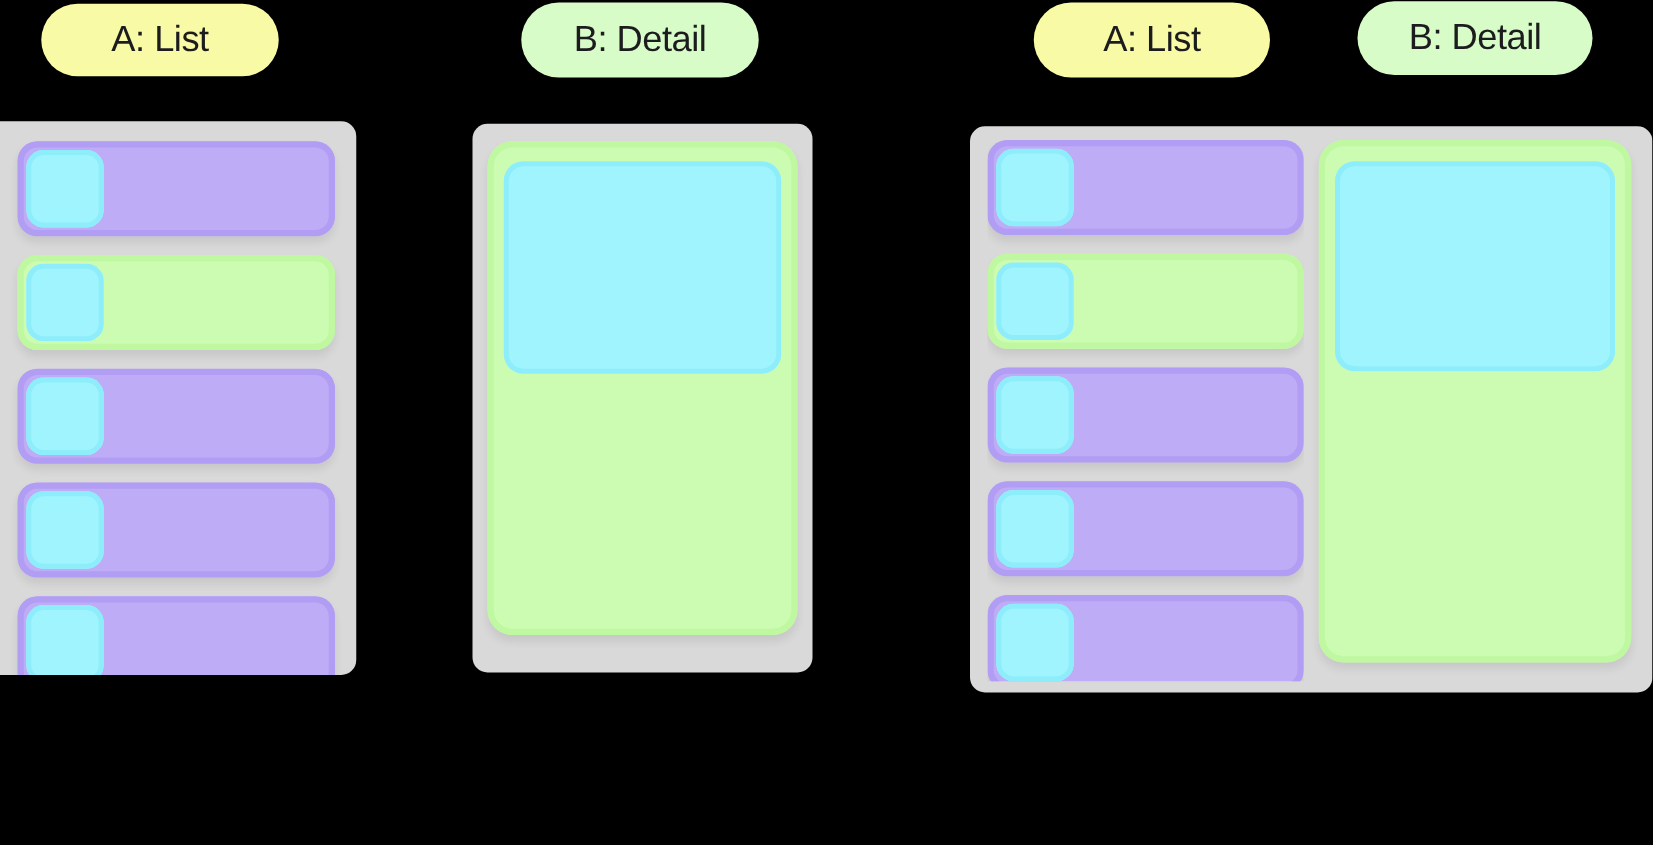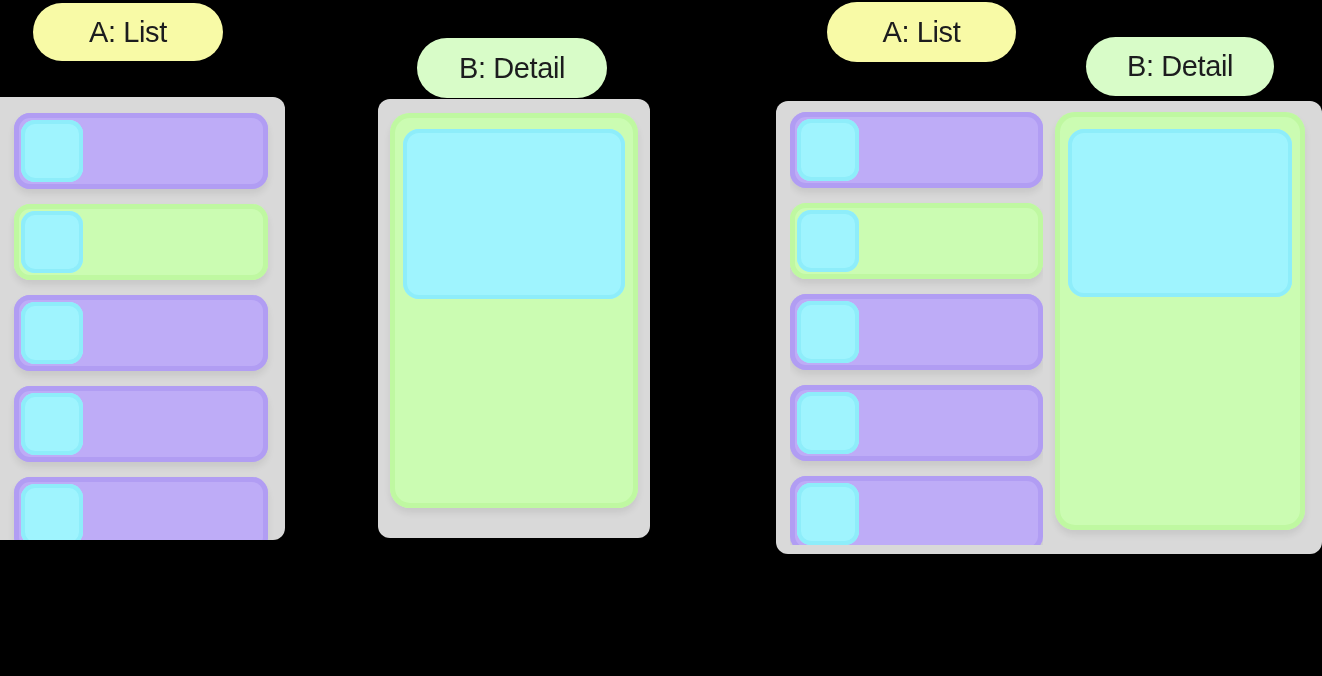--- a/index.html
+++ b/index.html
@@ -13,21 +13,21 @@
 
   
   .pill {
     position: absolute;
     display: flex; align-items: center; justify-content: center;
     border-radius: 31px;
     font-size: 29px; letter-spacing: -0.4px;
     color: var(--label-text, #1C1C1E);
   }
   .pill.yellow { background: var(--pill-yellow, #F8FAA6); }
-  .pill.green  { background: var(--pill-green, #D8FCC8); margin-top: 36px; }
+  .pill.green  { background: var(--pill-green, #D8FCC8); }
   #pill-a1 { left: 33px;   top: 3px; width: 190px; height: 58px; }
   #pill-b1 { left: 417px;  top: 2px; width: 190px; height: 60px; }
   #pill-a2 { left: 827px;  top: 2px; width: 189px; height: 60px; }
   #pill-b2 { left: 1086px; top: 1px; width: 188px; height: 59px; }
 
   
   .window {
     position: absolute;
     background: var(--window-gray, #D9D9D9);
     border-radius: 12px;

